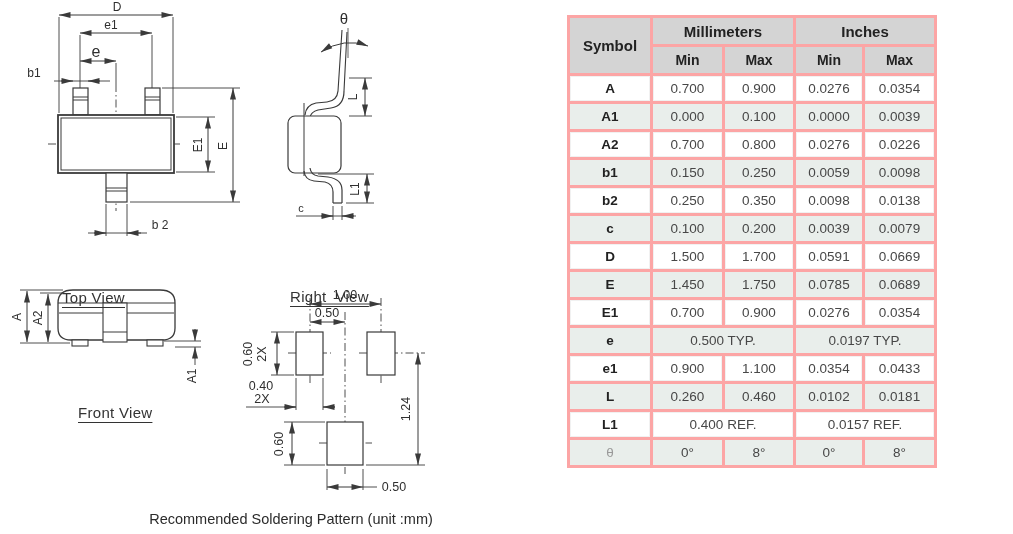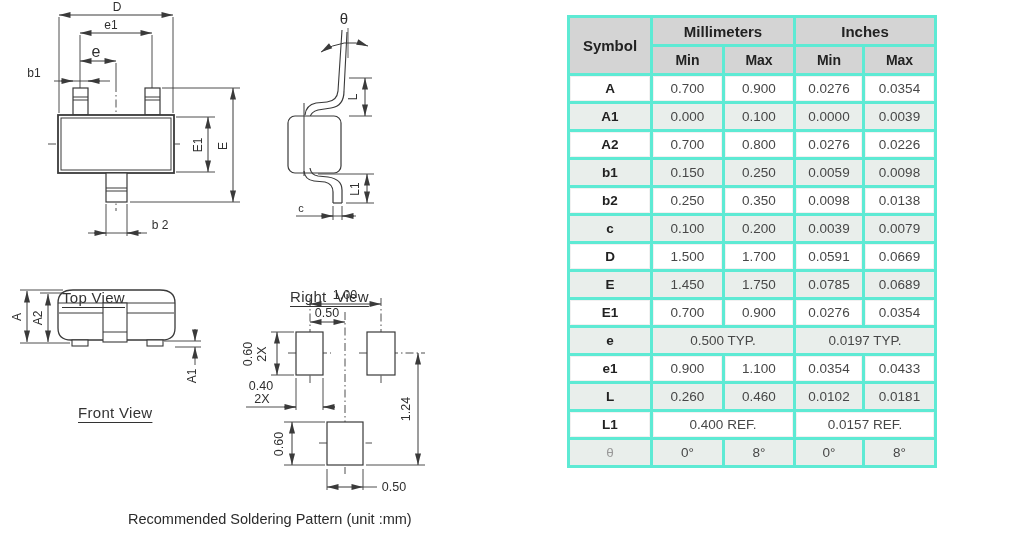--- a/index.html
+++ b/index.html
@@ -2,24 +2,24 @@
 <html><head>
 <meta charset="utf-8">
 <style>
   html,body{margin:0;padding:0;background:#fff;}
   .page{position:relative;width:1013px;height:534px;background:#ffffff;overflow:hidden;
         font-family:"Liberation Sans",sans-serif;color:#2f2f2f;}
   .drawing-area{position:absolute;left:0;top:0;width:560px;height:534px;}
   svg text{font-family:"Liberation Sans",sans-serif;fill:#2f2f2f;}
   .view-label{position:absolute;font-size:15px;color:#333;text-decoration:underline;
               text-underline-offset:4px;letter-spacing:.3px;white-space:pre;margin-top:48px;}
-  .caption{position:absolute;left:128px;top:511px;width:326px;text-align:left;
+  .caption{position:absolute;left:128px;top:511px;width:326px;text-align:center;
            font-size:14.5px;color:#2b2b2b;}
   .tablewrap{position:absolute;left:567px;top:15px;}
-  table.dims{border-collapse:separate;border-spacing:3px;table-layout:fixed;width:370px;background:#5eead4;}
+  table.dims{border-collapse:separate;border-spacing:3px;table-layout:fixed;width:370px;background:#fca5a5;}
   table.dims th{background:#d4d4d4;color:#222;font-size:14px;font-weight:bold;
                 text-align:center;vertical-align:middle;height:26px;padding:0;}
   table.dims td{font-size:13.5px;color:#474747;text-align:center;vertical-align:middle;
                 height:25px;padding:0;background:#fff;box-shadow:inset 0 0 0 1px rgba(0,0,0,0.055);}
   table.dims tr.alt td{background:#e9eeeb;box-shadow:none;}
   table.dims td.sym{font-weight:bold;color:#222;}
   table.dims td.sym.theta{font-weight:400;color:#999;}
 </style>
 </head>
 <body>

